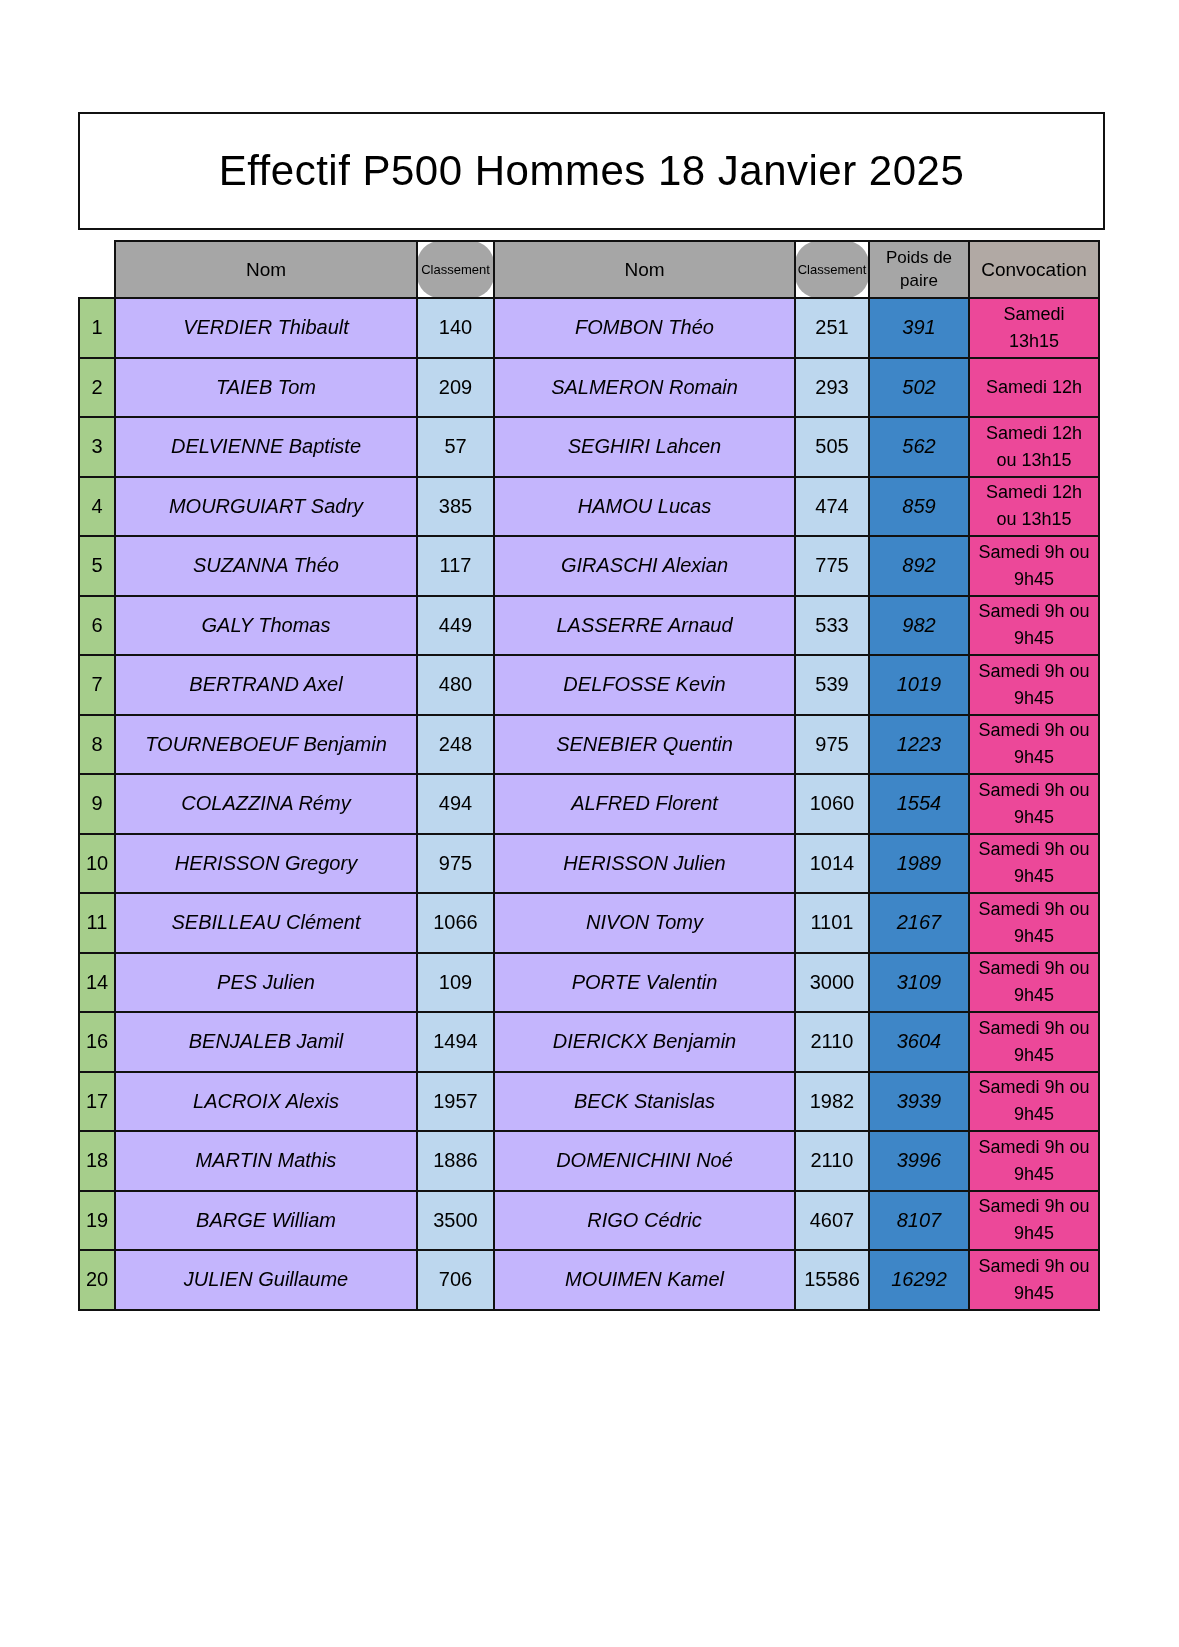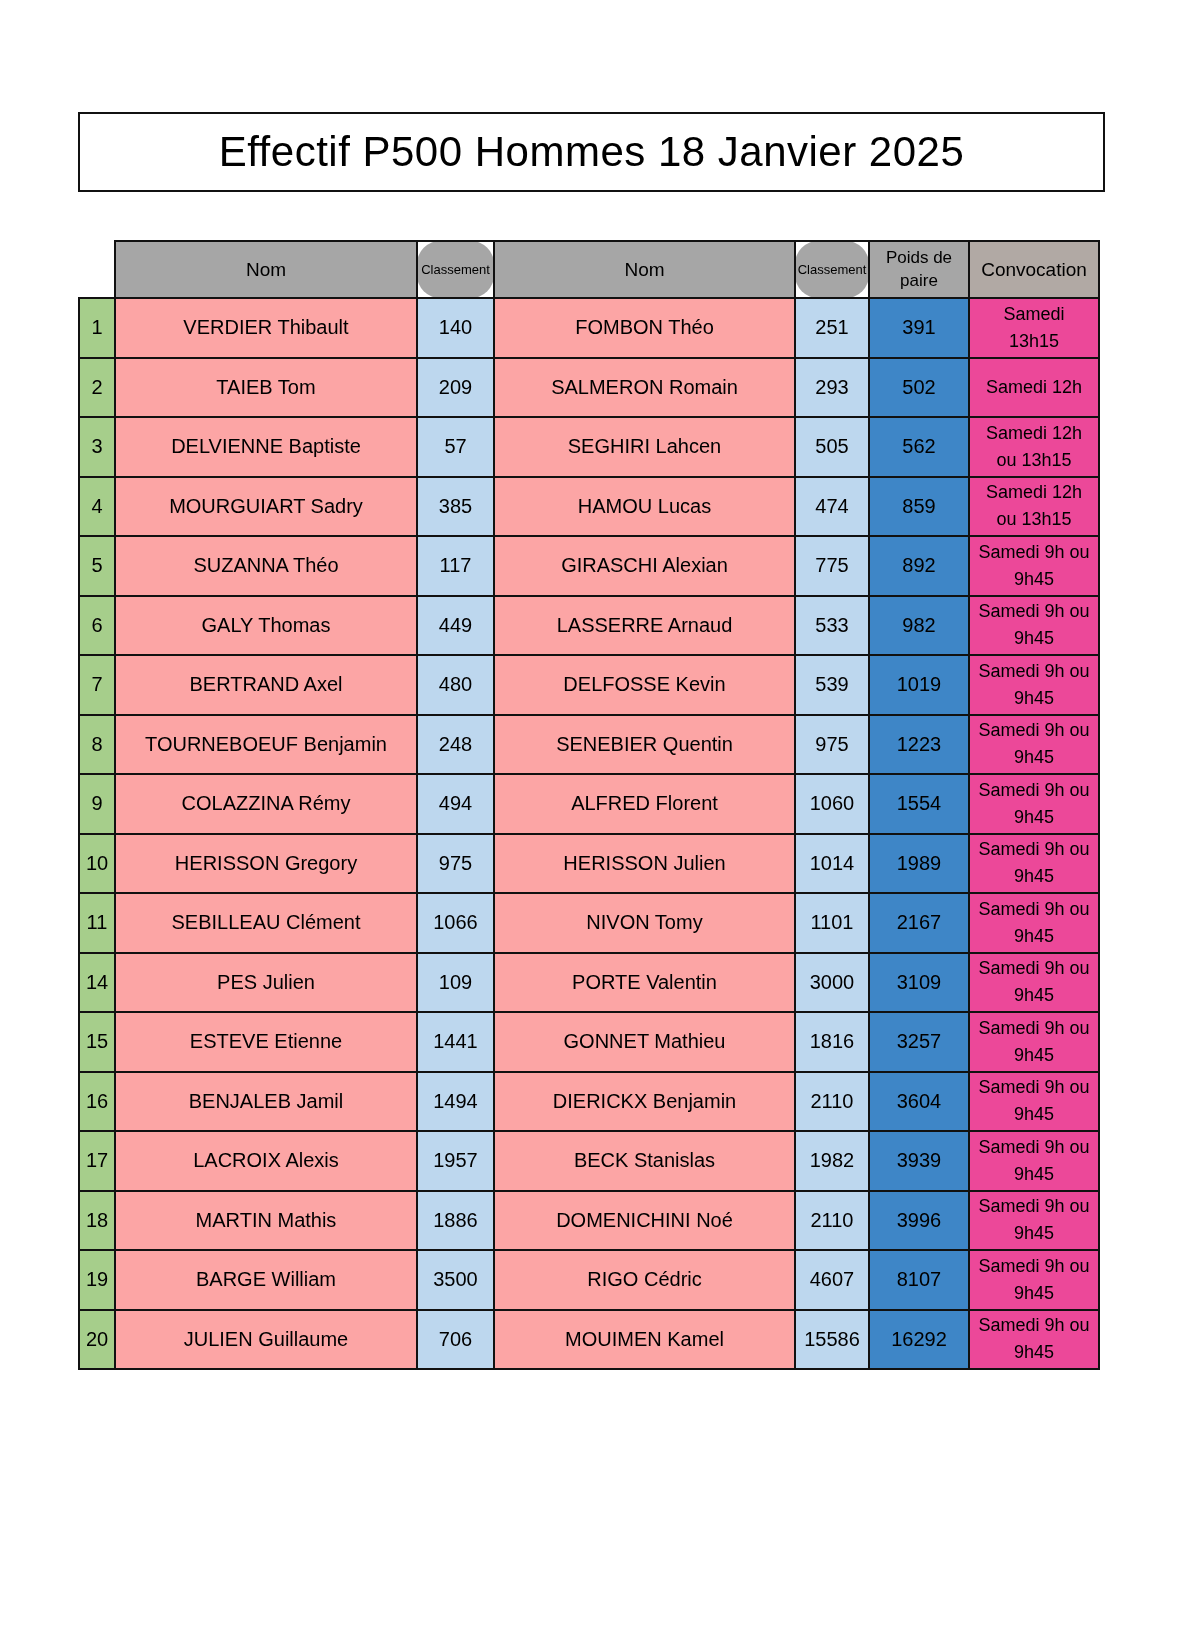--- a/index.html
+++ b/index.html
@@ -23,21 +23,21 @@
     width: 1179px;
     height: 1647px;
     background: #ffffff;
     overflow: hidden;
   }
   .title-box {
     position: absolute;
     left: 78px;
     top: 112px;
     width: 1027px;
-    height: 80px;
+    height: 118px;
     border: 2.5px solid var(--border-color);
     display: flex;
     align-items: center;
     justify-content: center;
     background: #ffffff;
   }
   .title-box .title-text {
     font-size: 42px;
     letter-spacing: 0.5px;
     white-space: nowrap;
@@ -69,23 +69,23 @@
   tbody tr { height: 59.5px; }
 
   th { font-weight: normal; background: var(--header-bg); }
   th.corner { border: none; background: transparent; }
   th.name-h { font-size: 19px; }
   th.rank-h { font-size: 13px; border-radius: 23px; }
   th.weight-h { font-size: 17px; line-height: 1.35; padding: 0 10px; }
   th.conv-h { font-size: 19px; background: var(--convocation-header-bg); }
 
   td.num  { background: var(--row-number-bg); font-size: 20px; }
-  td.name { background: #fca5a5; font-size: 20px; }
+  td.name { background: #c4b5fd; font-size: 20px; font-style: italic; }
   td.rank { background: var(--rank-bg); font-size: 20px; }
-  td.weight { background: var(--weight-bg); font-size: 20px; }
+  td.weight { background: var(--weight-bg); font-size: 20px; font-style: italic; }
   td.conv {
     background: #ec4899;
     font-size: 18px;
     line-height: 27px;
     white-space: pre-line;
     padding: 0 2px;
   }
 </style>
 </head>
 <body>
@@ -244,30 +244,20 @@
       <td class="num">14</td>
       <td class="name">PES Julien</td>
       <td class="rank">109</td>
       <td class="name">PORTE Valentin</td>
       <td class="rank">3000</td>
       <td class="weight">3109</td>
       <td class="conv">Samedi 9h ou
 9h45</td>
     </tr>
 
-    <tr>
-      <td class="num">15</td>
-      <td class="name">ESTEVE Etienne</td>
-      <td class="rank">1441</td>
-      <td class="name">GONNET Mathieu</td>
-      <td class="rank">1816</td>
-      <td class="weight">3257</td>
-      <td class="conv">Samedi 9h ou
-9h45</td>
-    </tr>
 
     <tr>
       <td class="num">16</td>
       <td class="name">BENJALEB Jamil</td>
       <td class="rank">1494</td>
       <td class="name">DIERICKX Benjamin</td>
       <td class="rank">2110</td>
       <td class="weight">3604</td>
       <td class="conv">Samedi 9h ou
 9h45</td>

